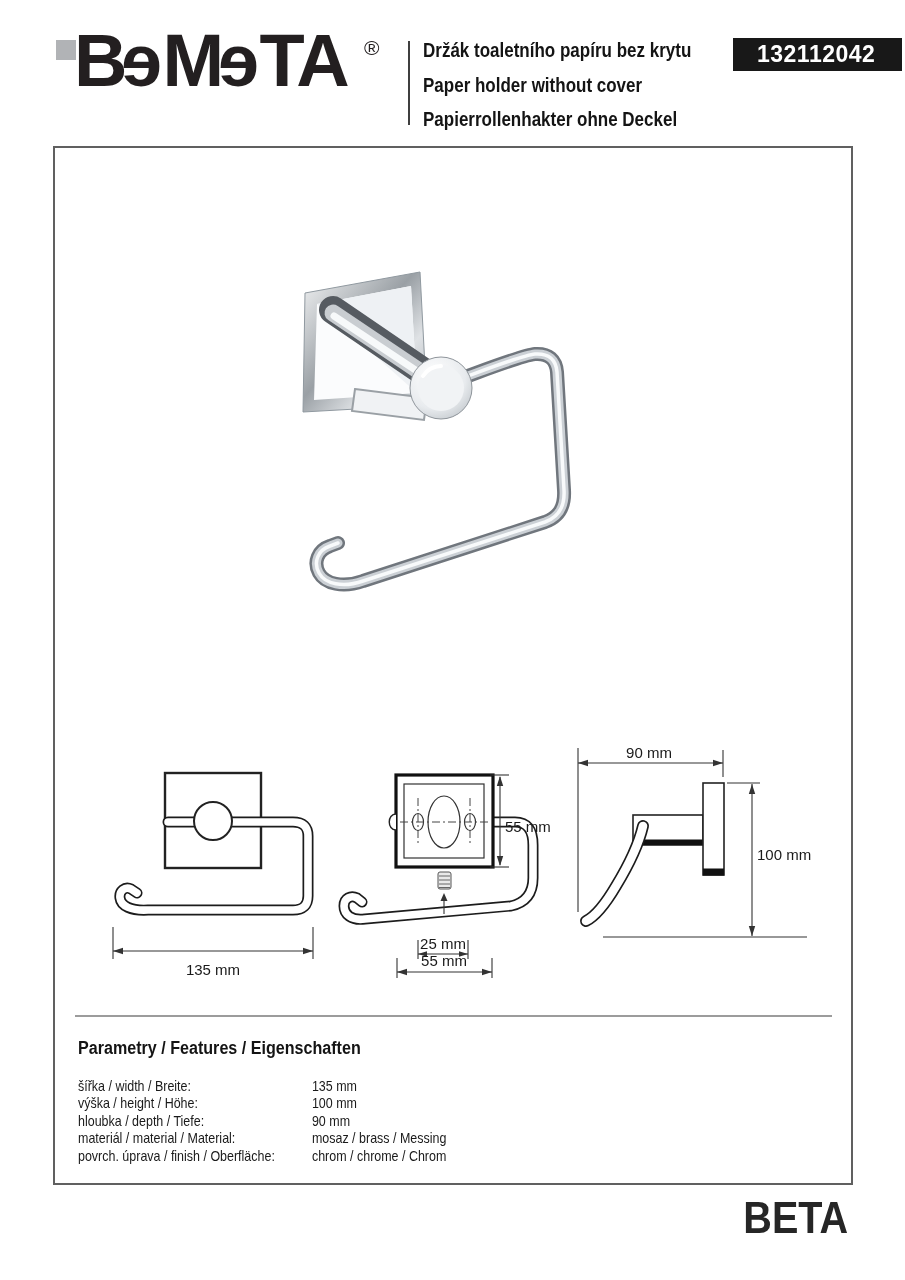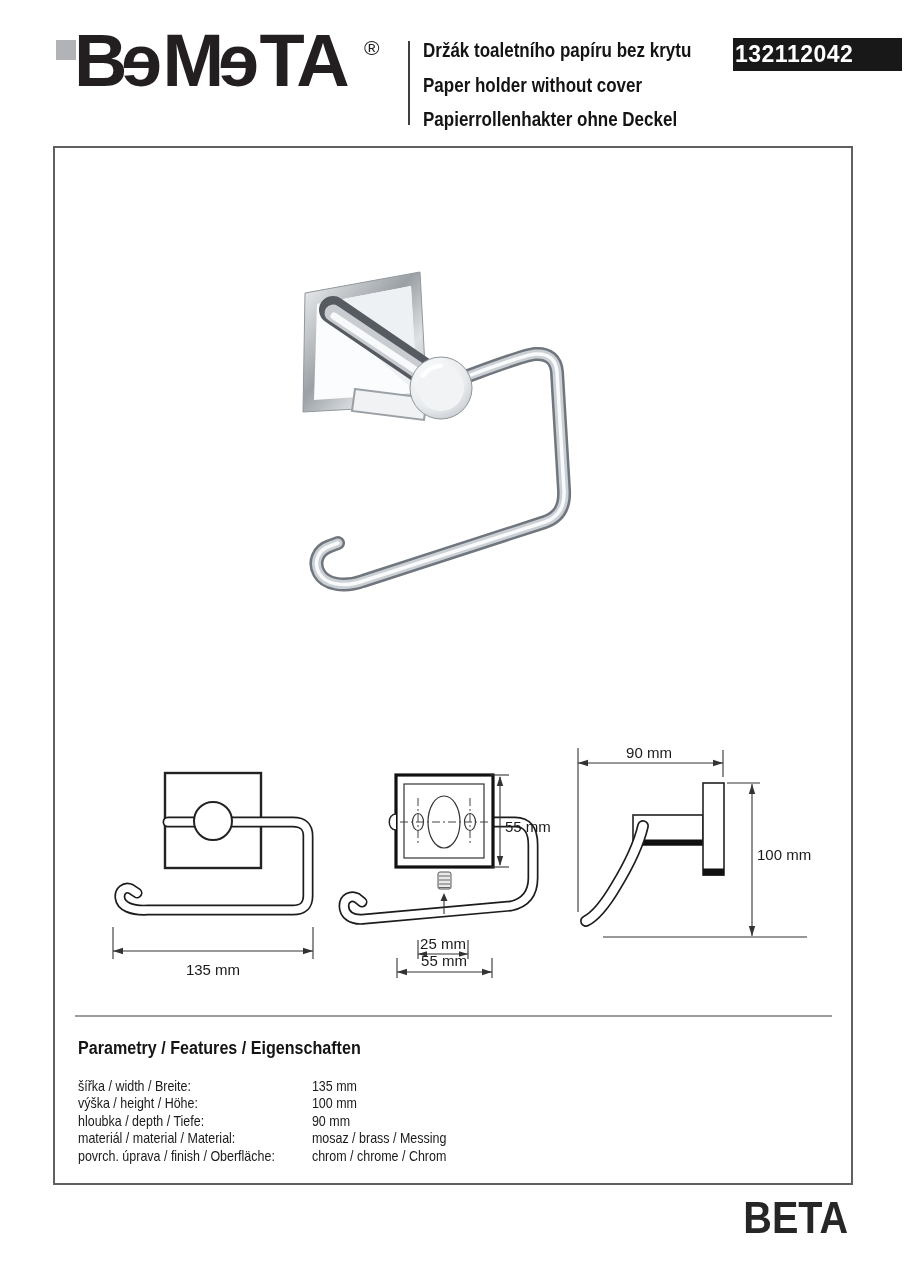--- a/index.html
+++ b/index.html
@@ -11,21 +11,21 @@
   #brand-square{left:56px;top:40px;width:20px;height:20px;background:#b1b3b6;}
   #brand-logo{left:74px;top:24px;font-size:74px;font-weight:700;letter-spacing:-3px;
               color:#231f20;line-height:1;white-space:nowrap;}
   #brand-logo .rev{display:inline-block;transform:scaleX(-1);}
   #brand-reg{left:364px;top:36px;font-size:21px;font-weight:400;color:#231f20;}
   #header-divider{left:408px;top:41px;width:2px;height:84px;background:#3f3f3f;}
   #product-titles{left:423px;top:33px;font-weight:700;font-size:20px;line-height:34.5px;
                   transform:scaleX(.85);transform-origin:left top;white-space:nowrap;color:#141414;}
   #product-code-badge{left:733px;top:38px;width:169px;height:33px;background:#181818;
                       color:#fff;font-size:23px;font-weight:700;line-height:33px;
-                      padding-left:2px;box-sizing:border-box;letter-spacing:.5px;}
+                      padding-left:24px;box-sizing:border-box;letter-spacing:.5px;}
 
   
   #content-frame{left:53px;top:146px;width:800px;height:1039px;border:2px solid #606060;
                  box-sizing:border-box;background:#fff;}
 
   
   #params-divider{left:75px;top:1015px;width:757px;height:2px;background:#9c9c9c;}
   #params-heading{left:78px;top:1038px;font-size:17.5px;font-weight:700;color:#141414;
                   transform:scaleX(.92);transform-origin:left top;white-space:nowrap;}
   #params-table{left:78px;top:1078px;font-size:14.5px;line-height:17.4px;

